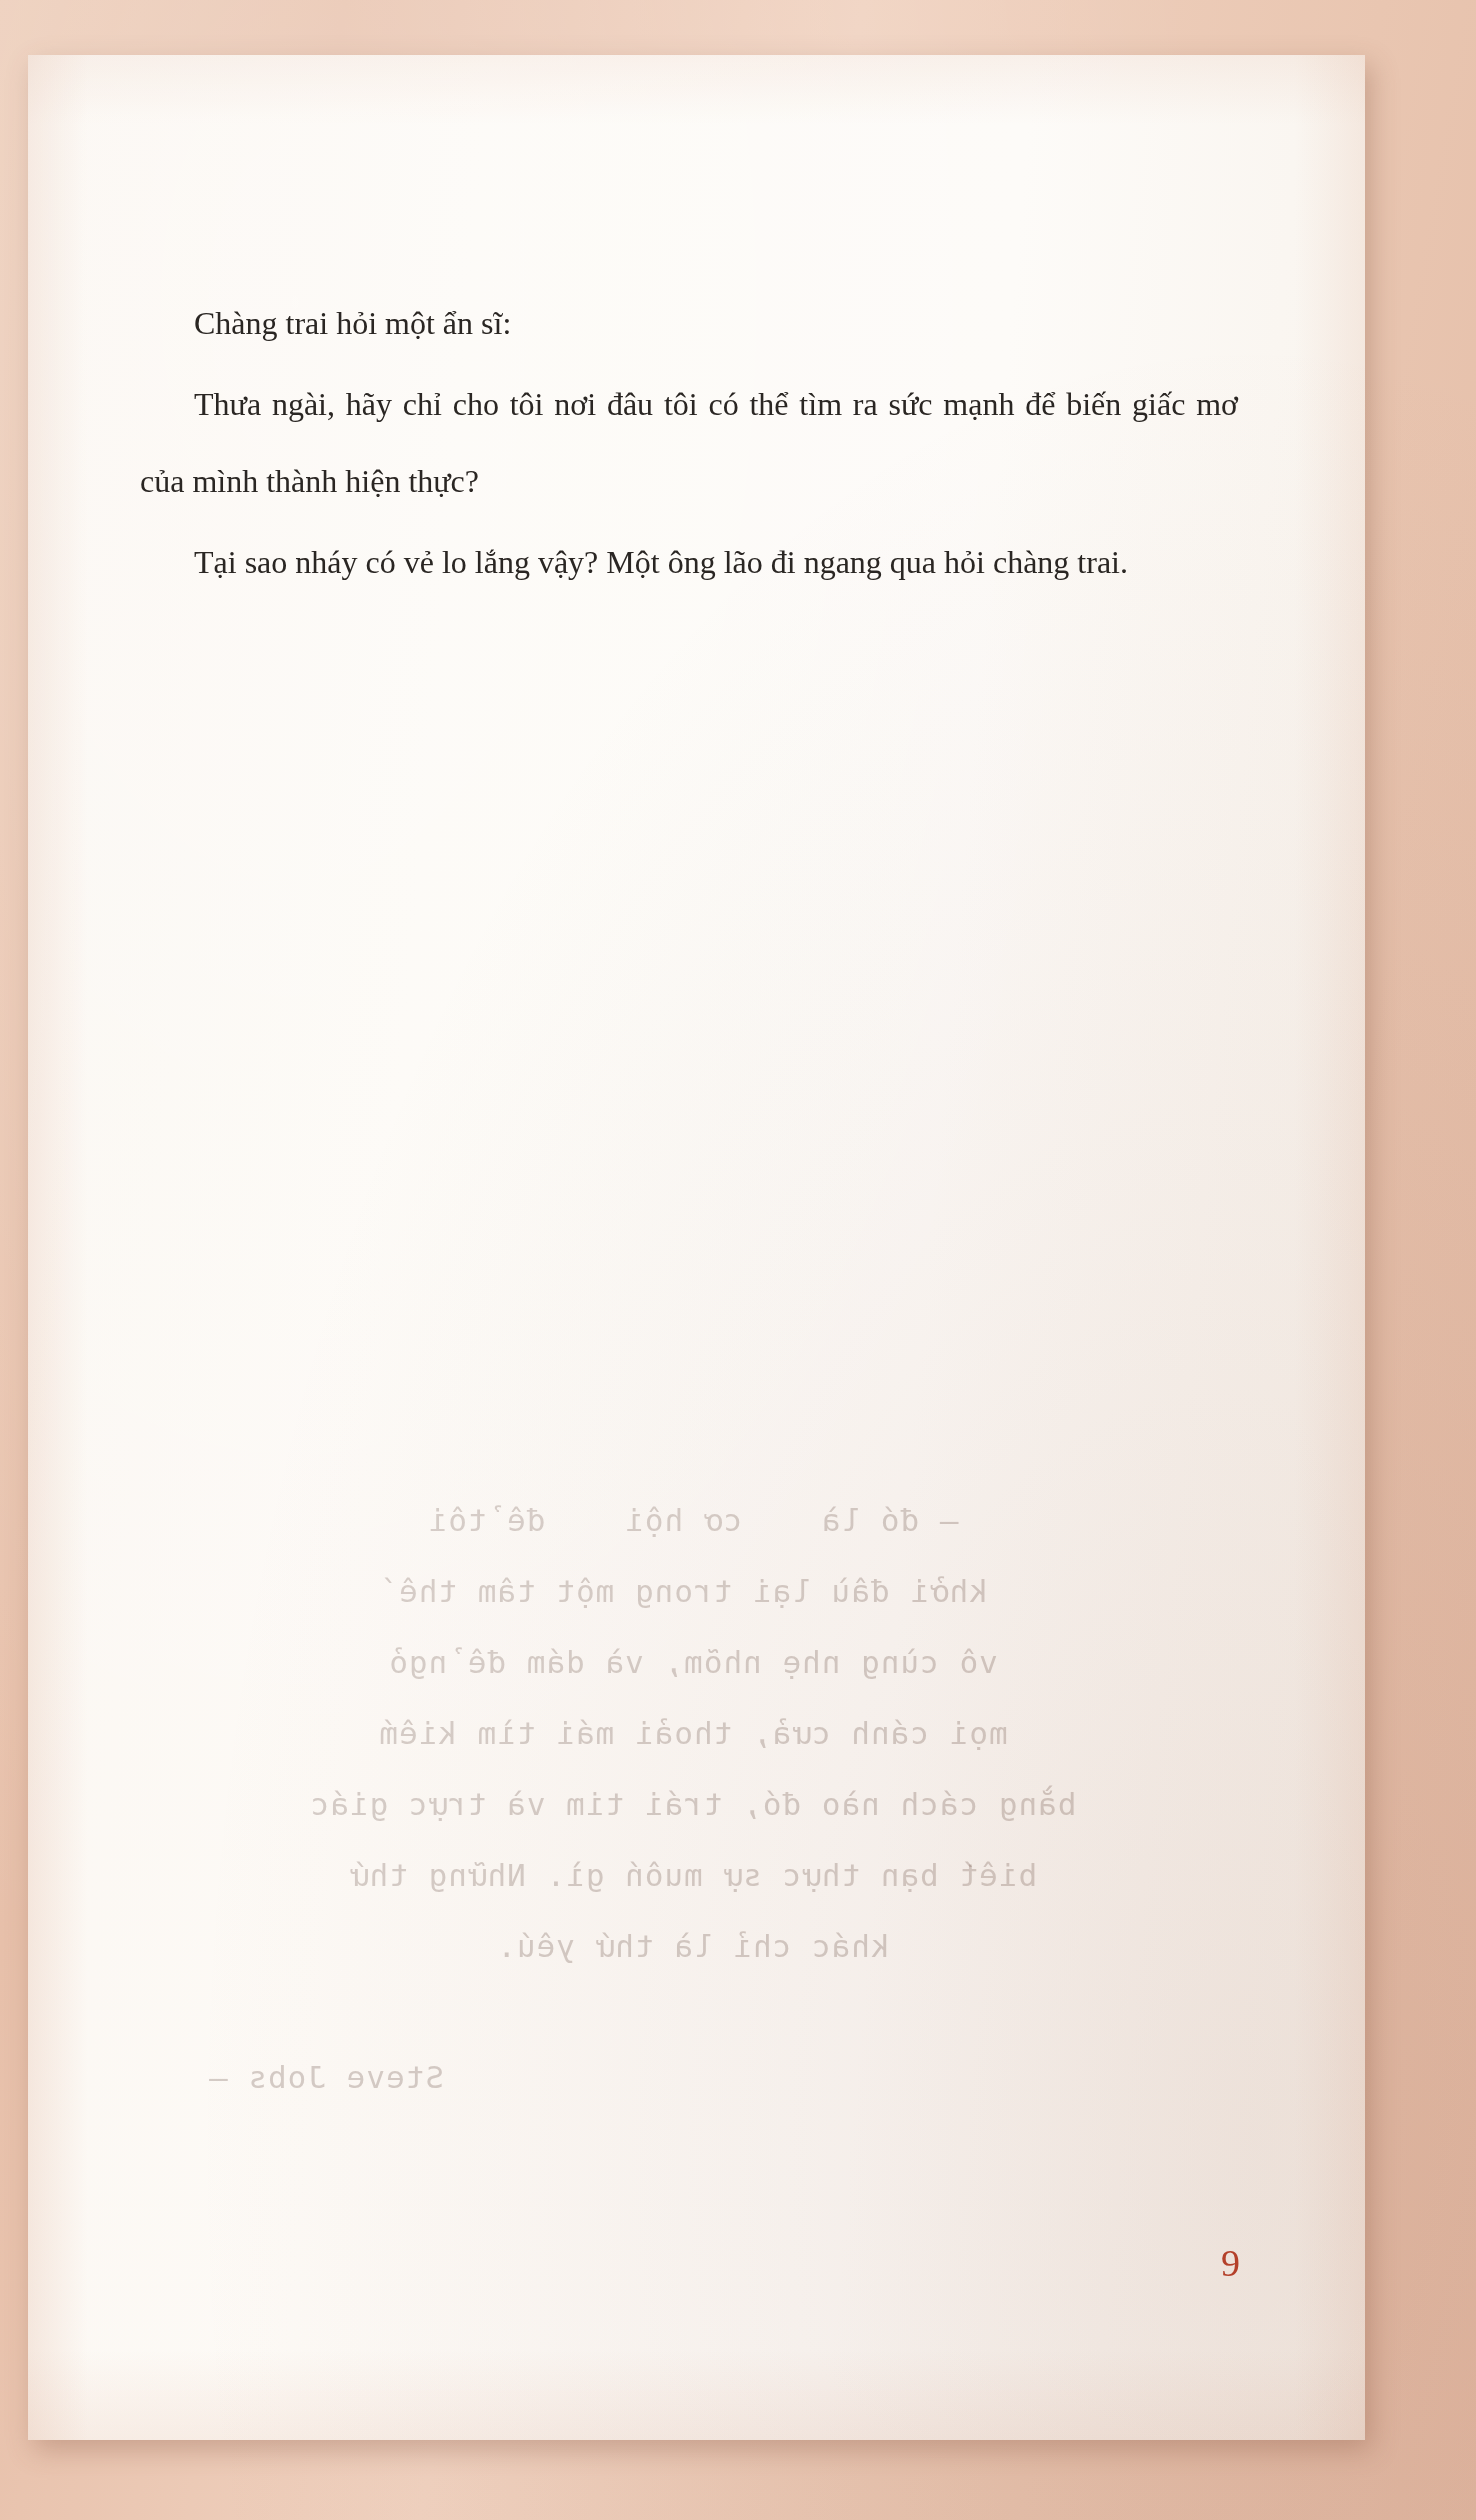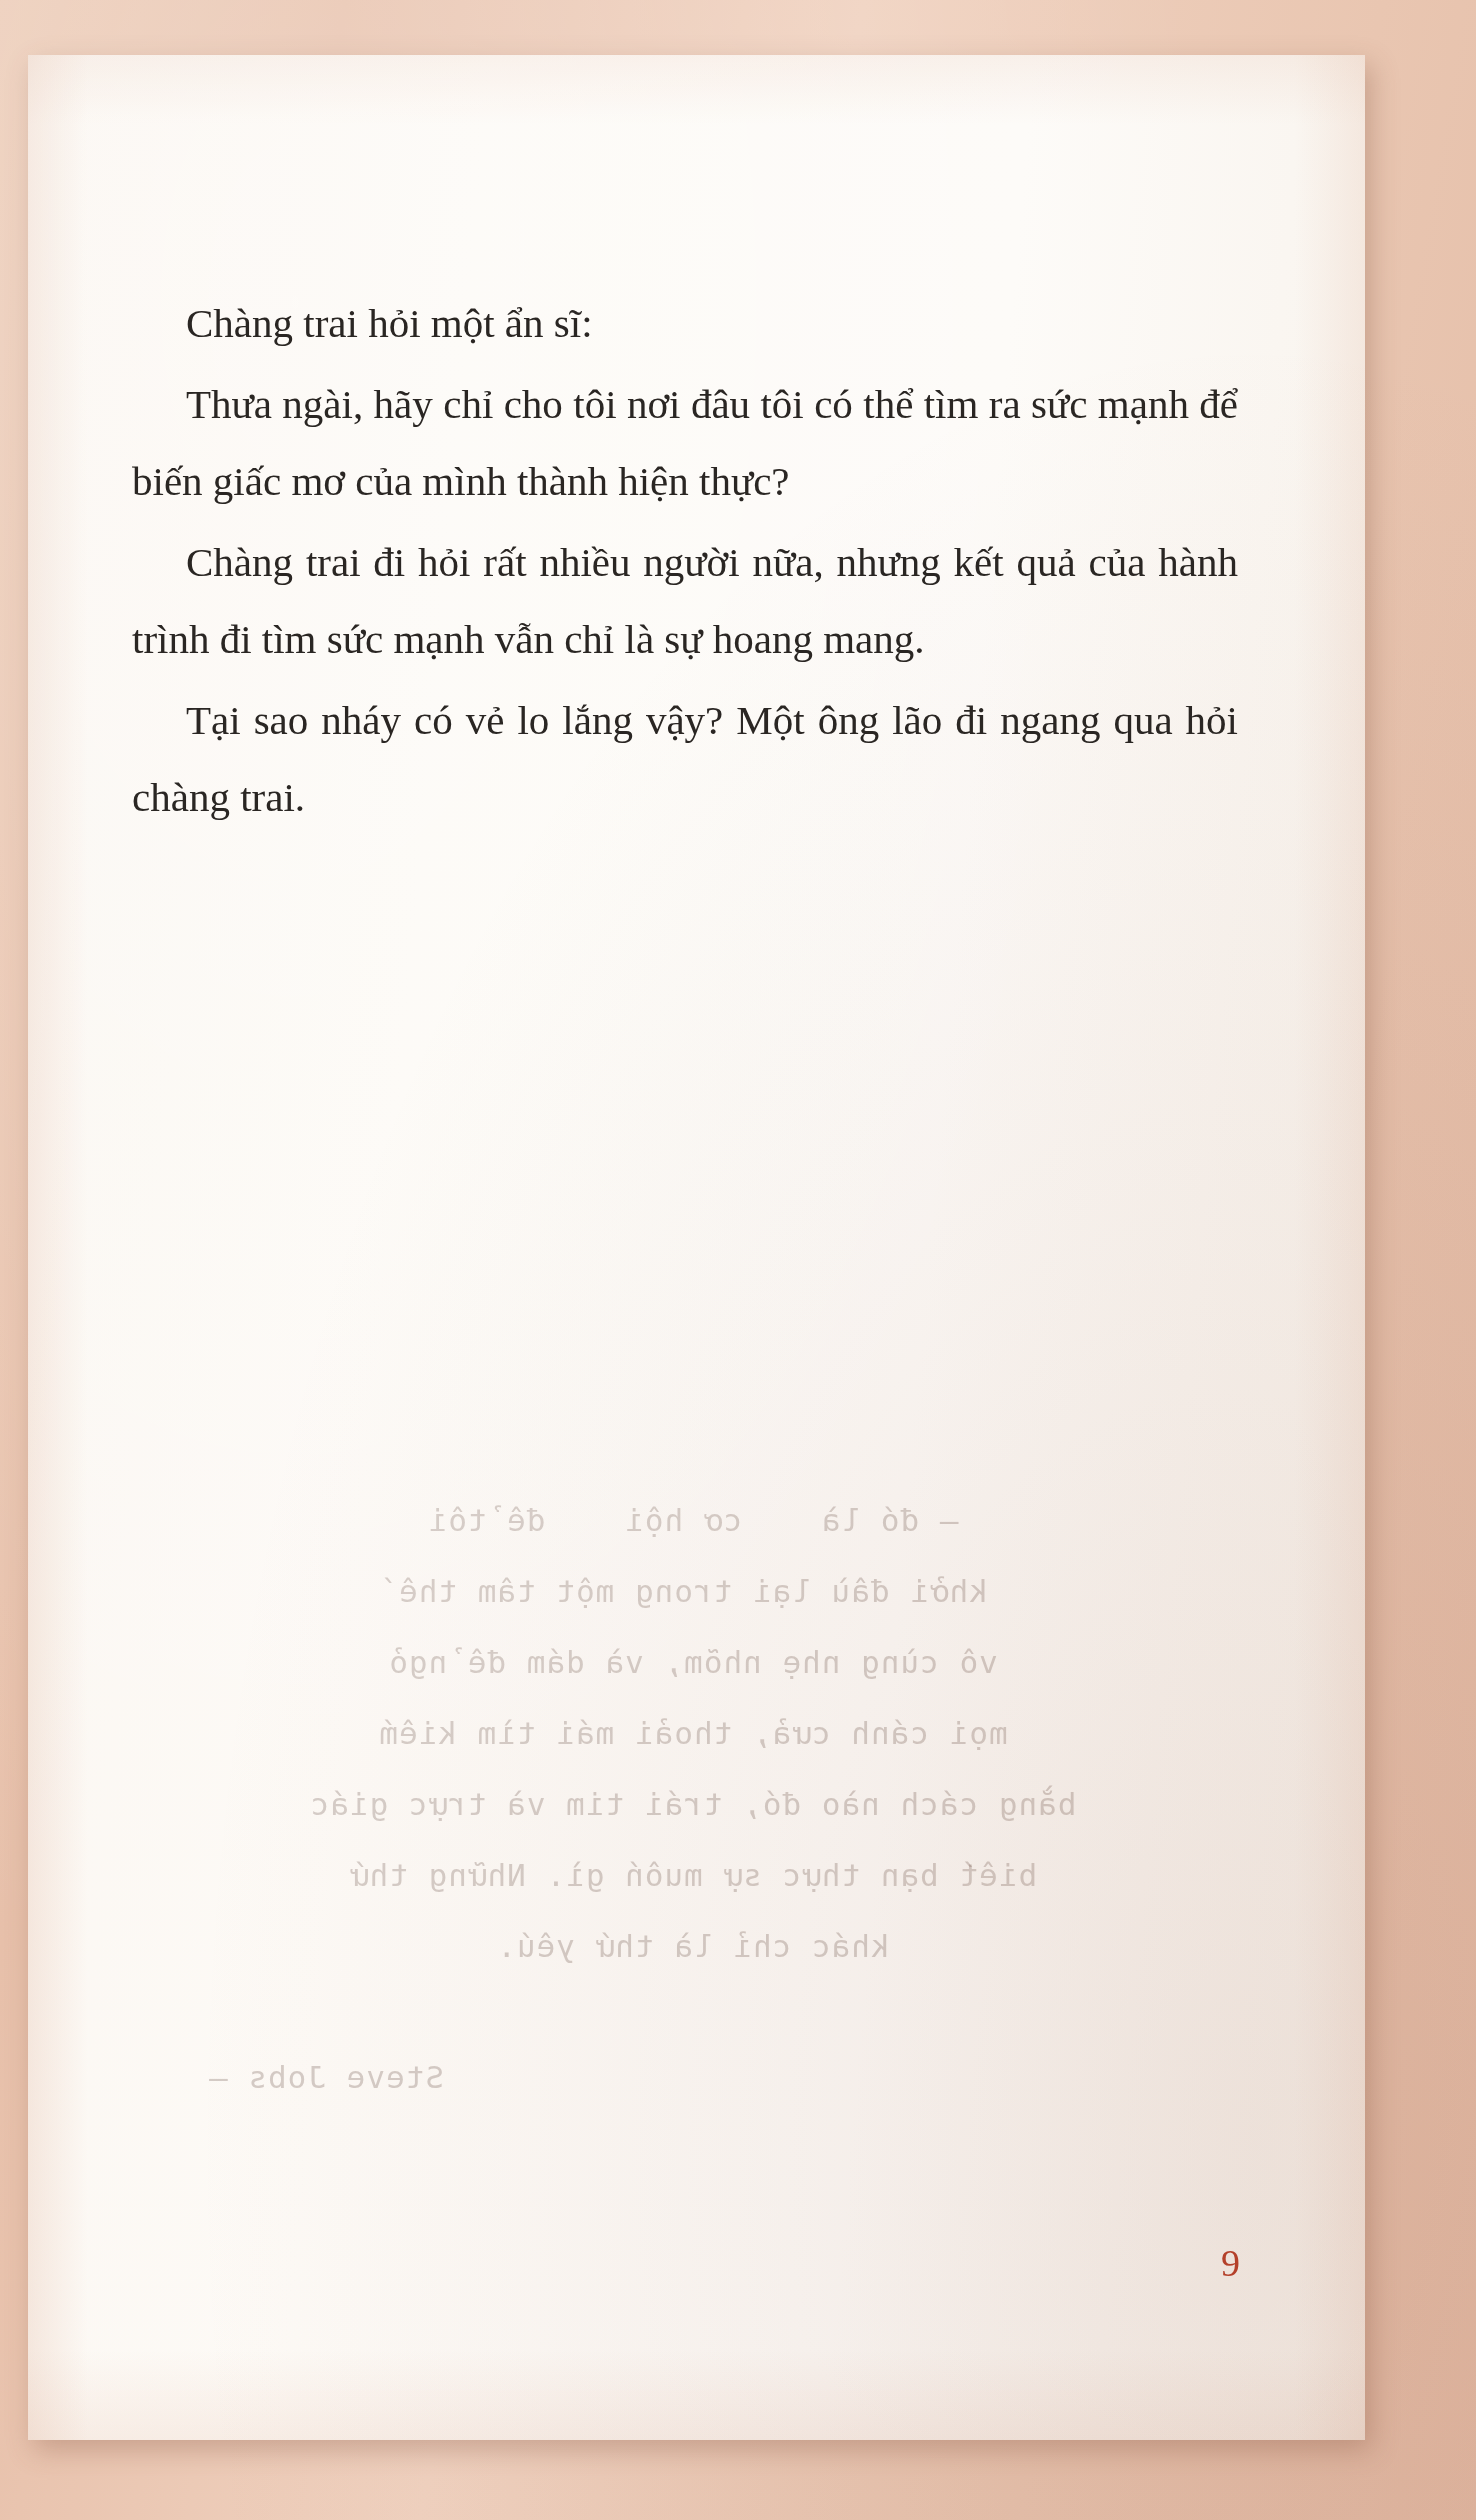--- a/index.html
+++ b/index.html
@@ -80,26 +80,26 @@
 
   
   #content {
     position: absolute;
     left: 100px;
     top: 230px;
     width: 1110px;
     z-index: 3;
   }
   .para {
-    font-size: 41px;
+    font-size: 32px;
     line-height: 77px;
     color: #2a2623;
     text-align: justify;
     text-indent: 54px;
-    margin: 0 0 4px 4px;
+    margin: 0 0 4px 12px;
     font-family: "Liberation Serif", serif;
   }
   .para:last-child { margin-bottom: 0; }
 
   
   #folio {
     position: absolute;
     right: 125px;
     bottom: 155px;
     font-size: 38px;
@@ -122,20 +122,19 @@
       <div class="st-line">mọi cánh cửa, thoải mái tìm kiếm</div>
       <div class="st-line">bằng cách nào đó, trái tim và trực giác</div>
       <div class="st-line">biết bạn thực sự muốn gì. Những thứ</div>
       <div class="st-line">khác chỉ là thứ yếu.</div>
       <div class="st-line st-sign">Steve Jobs –</div>
     </div>
 
     <div id="content">
       <p class="para">Chàng trai hỏi một ẩn sĩ:</p>
       <p class="para">Thưa ngài, hãy chỉ cho tôi nơi đâu tôi có thể tìm ra sức mạnh để biến giấc mơ của mình thành hiện thực?</p>
-      <p class="para">Chàng trai đi hỏi rất nhiều người nữa, nhưng kết quả của hành trình đi tìm sức mạnh vẫn chỉ là sự hoang mang.</p>
       <p class="para">Tại sao nháy có vẻ lo lắng vậy? Một ông lão đi ngang qua hỏi chàng trai.</p>
     </div>
 
     <div id="folio">9</div>
 
   </div>
 </div>
 
 </body></html>

